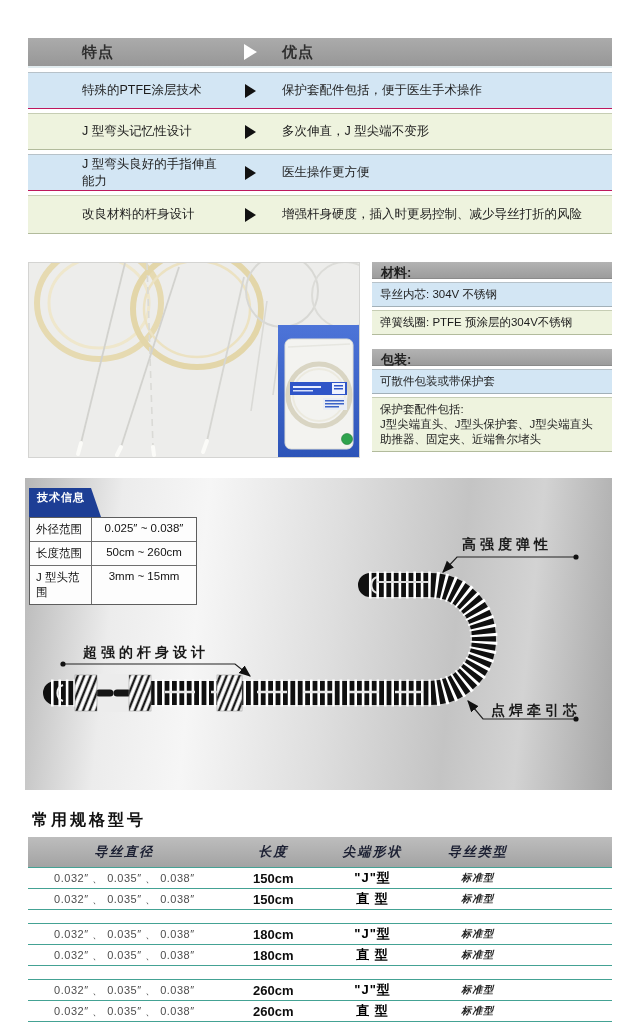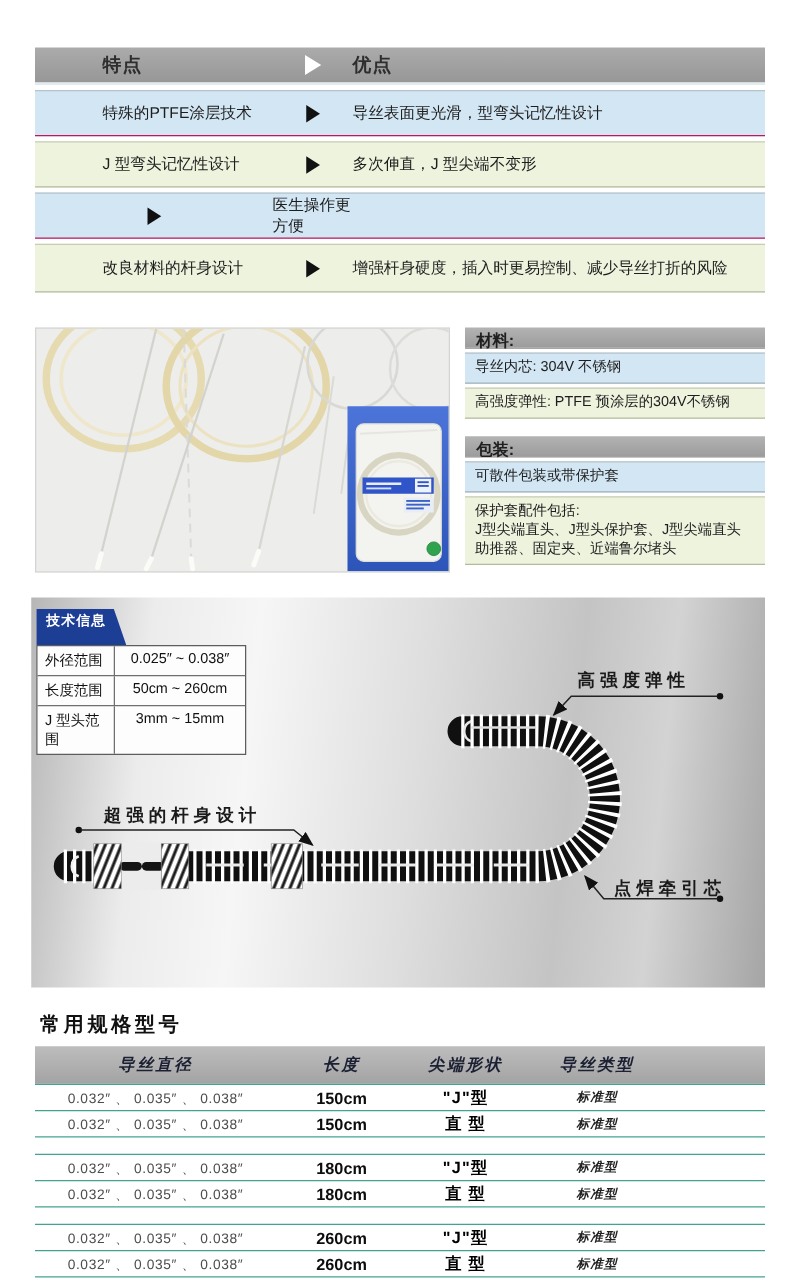--- a/index.html
+++ b/index.html
@@ -66,28 +66,29 @@
     <section class="feat">
       <div class="feat-grid feat-header">
         <div class="cell pad">特点</div>
         <div class="tri white"></div>
         <div class="cell">优点</div>
       </div>
 
       <div class="feat-grid feat-row blue">
         <div class="pad">特殊的PTFE涂层技术</div>
         <div class="tri"></div>
-        <div>导丝表面更光滑，型弯头记忆性设计</div>
+        <div>保护套配件包括，便于医生手术操作</div>
       </div>
       <div class="feat-grid feat-row green">
         <div class="pad">J 型弯头记忆性设计</div>
         <div class="tri"></div>
         <div>多次伸直，J 型尖端不变形</div>
       </div>
       <div class="feat-grid feat-row blue">
+        <div class="pad">J 型弯头良好的手指伸直能力</div>
         <div class="tri"></div>
         <div>医生操作更方便</div>
       </div>
       <div class="feat-grid feat-row green" style="min-height:39px">
         <div class="pad">改良材料的杆身设计</div>
         <div class="tri"></div>
         <div>增强杆身硬度，插入时更易控制、减少导丝打折的风险</div>
       </div>
     </section>
 
@@ -140,21 +141,21 @@
             <rect x="296" y="143" width="14" height="1.5" fill="#3b62c8"></rect>
             <circle cx="318" cy="176" r="5.5" fill="#2fa34e" stroke="#1d7a36" stroke-width="0.6"></circle>
           </g>
         </svg>
       </div>
 
       <div class="side">
         <div class="infobox">
           <div class="ib-header">材料:</div>
           <div class="ib-row blue">导丝内芯: 304V 不锈钢</div>
-          <div class="ib-row green">高强度弹性: PTFE 预涂层的304V不锈钢</div>
+          <div class="ib-row green">弹簧线圈: PTFE 预涂层的304V不锈钢</div>
         </div>
         <div class="infobox pack">
           <div class="ib-header">包装:</div>
           <div class="ib-row blue">可散件包装或带保护套</div>
           <div class="ib-row green">
             <div>保护套配件包括:</div>
             <div>J型尖端直头、J型头保护套、J型尖端直头助推器、固定夹、近端鲁尔堵头</div>
           </div>
         </div>
       </div>

